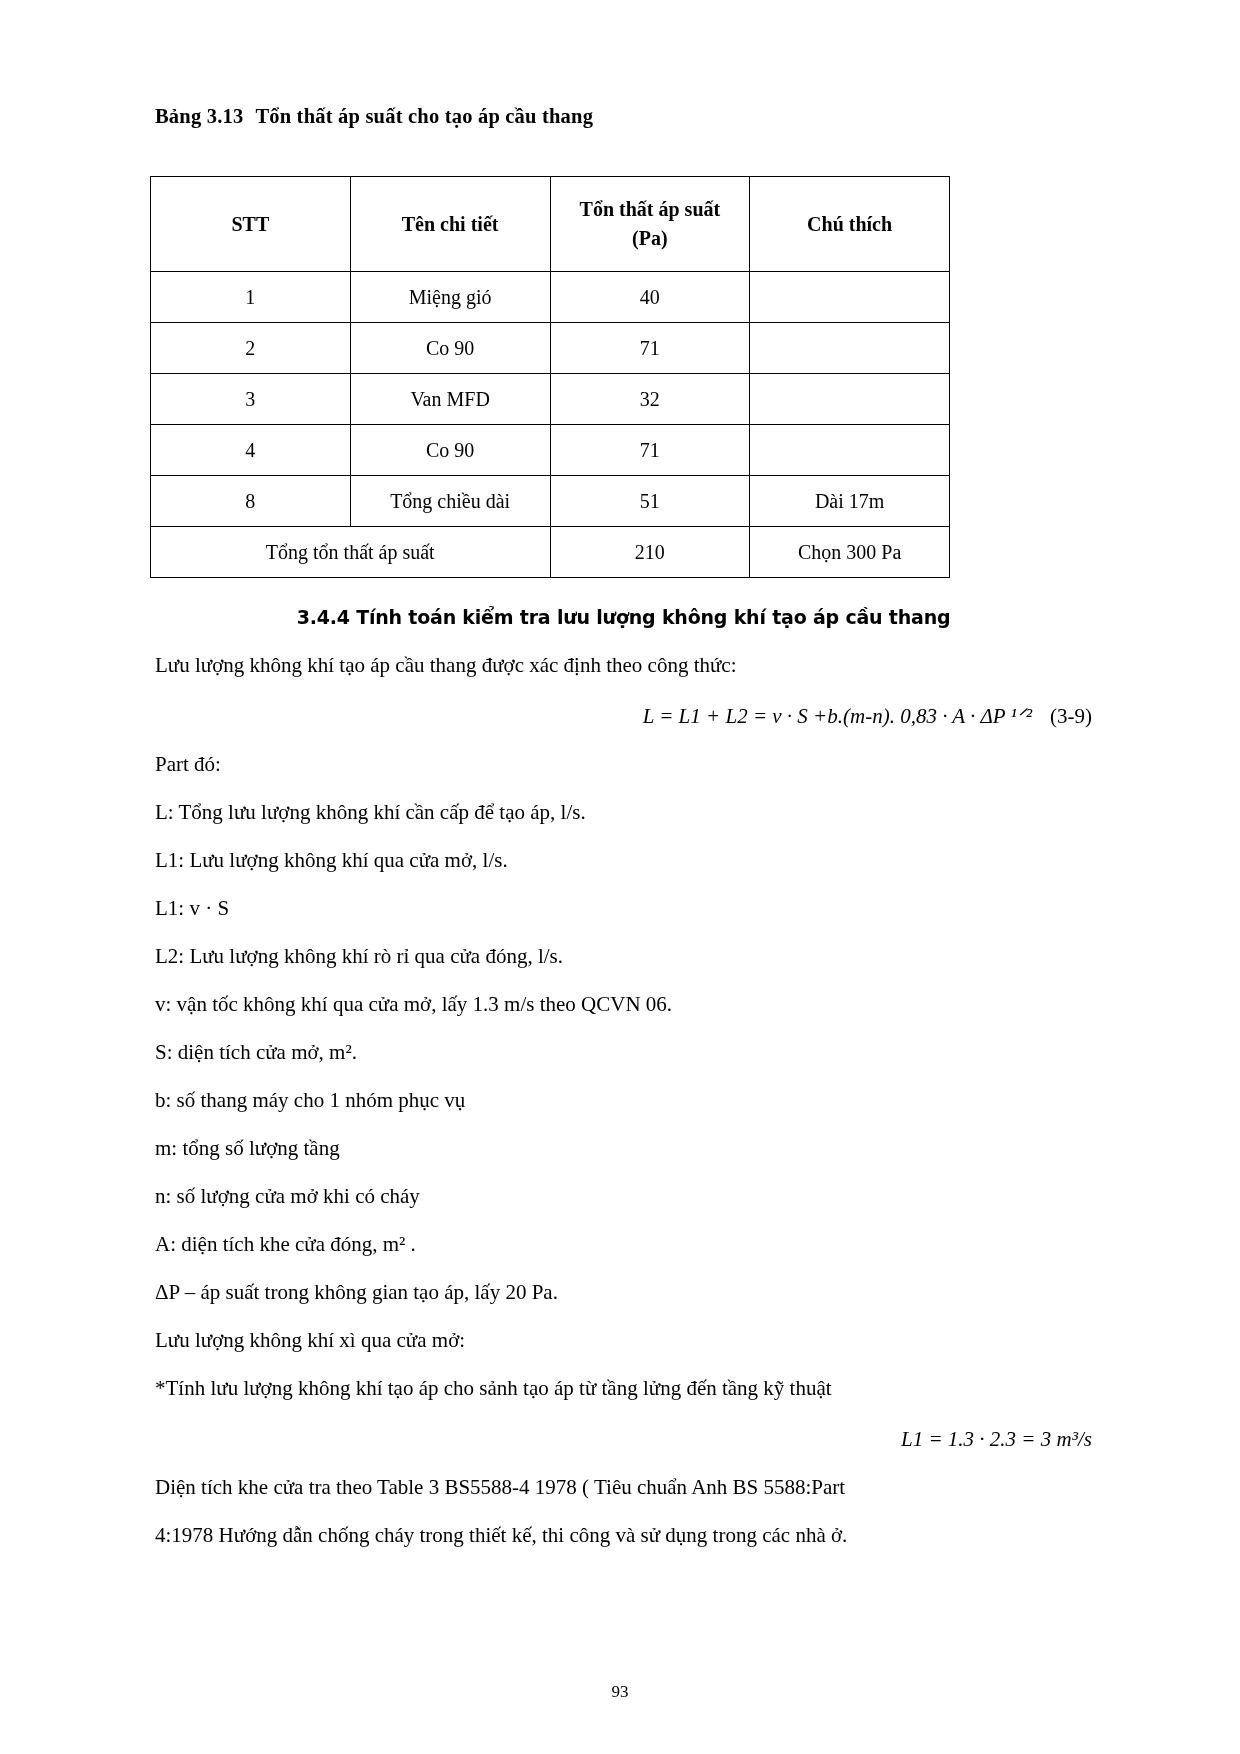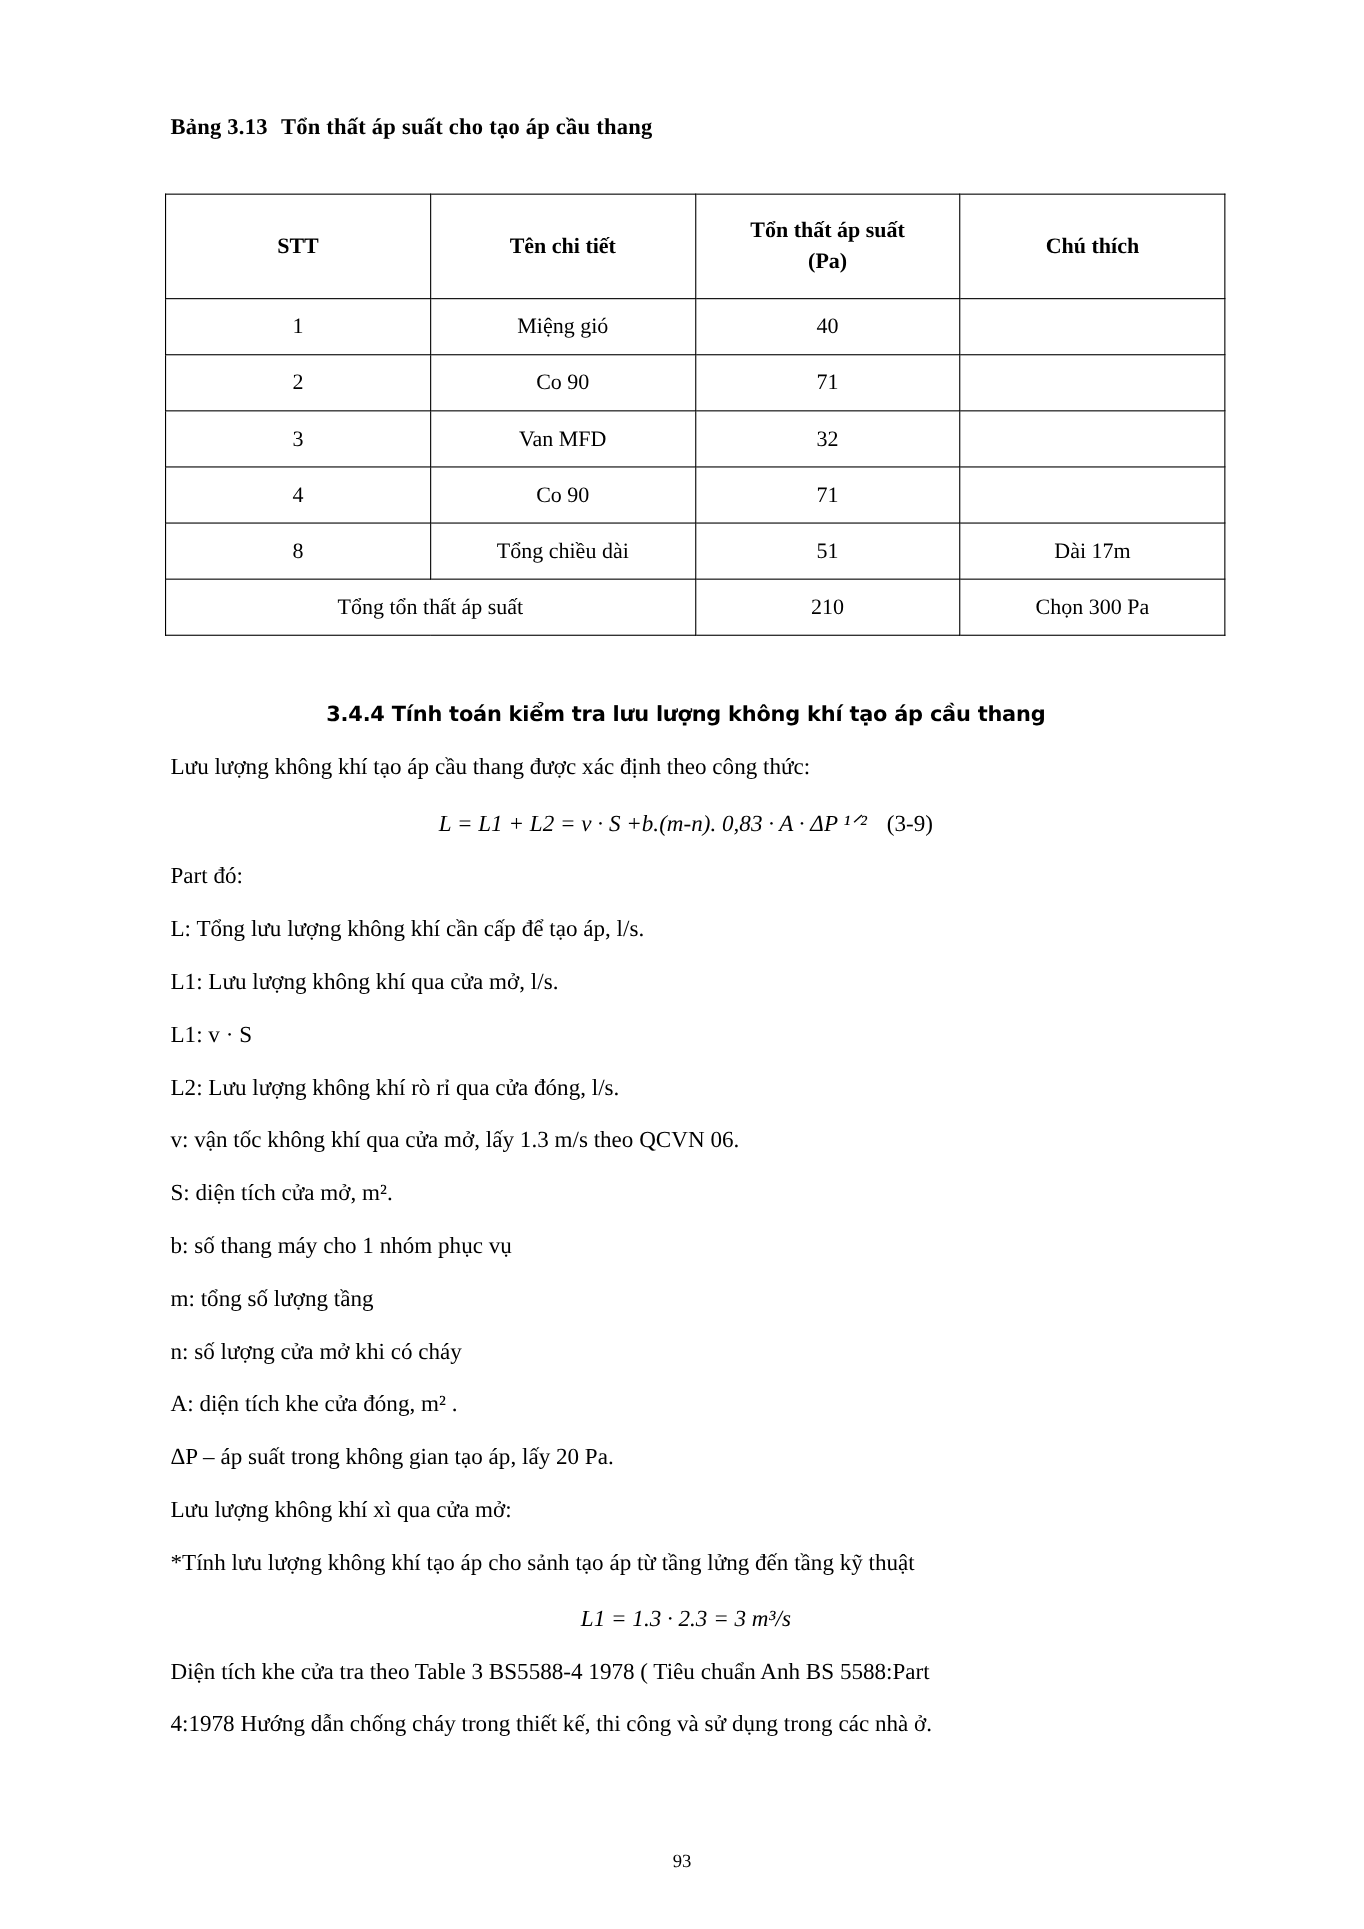--- a/index.html
+++ b/index.html
@@ -28,21 +28,21 @@
     letter-spacing: 0.2px;
     margin: 10px 0 0 0;
   }
   .table-caption .cap-num {
     margin-right: 12px;
   }
   table.data {
     border-collapse: collapse;
     margin-top: 48px;
     margin-left: -5px;
-    width: 964px;
+    width: 800px;
     font-size: 20px;
   }
   table.data td, table.data th {
     border: 1.6px solid #000;
     text-align: center;
     vertical-align: middle;
     padding: 6px 4px;
     font-weight: normal;
   }
   table.data thead th {
@@ -58,31 +58,31 @@
   col.c1 { width: 200px; }
   col.c2 { width: 200px; }
   col.c3 { width: 200px; }
   col.c4 { width: 200px; }
 
   h2.section {
     font-family: "DejaVu Sans", sans-serif;
     font-weight: bold;
     font-size: 19px;
     text-align: center;
-    margin: 60px 0 20px 0;
+    margin: 28px 0 20px 0;
     letter-spacing: -0.2px;
   }
   p.body {
     font-size: 21px;
     line-height: 1.62;
     margin: 14px 0;
     text-align: left;
   }
   p.formula {
-    text-align: center;
+    text-align: right;
     font-size: 21px;
     margin: 22px 0 18px 0;
   }
   .it { font-style: italic; }
   .eqnum { margin-left: 18px; }
   .pagenum {
     position: absolute;
     bottom: 52px;
     left: 0;
     width: 100%;

